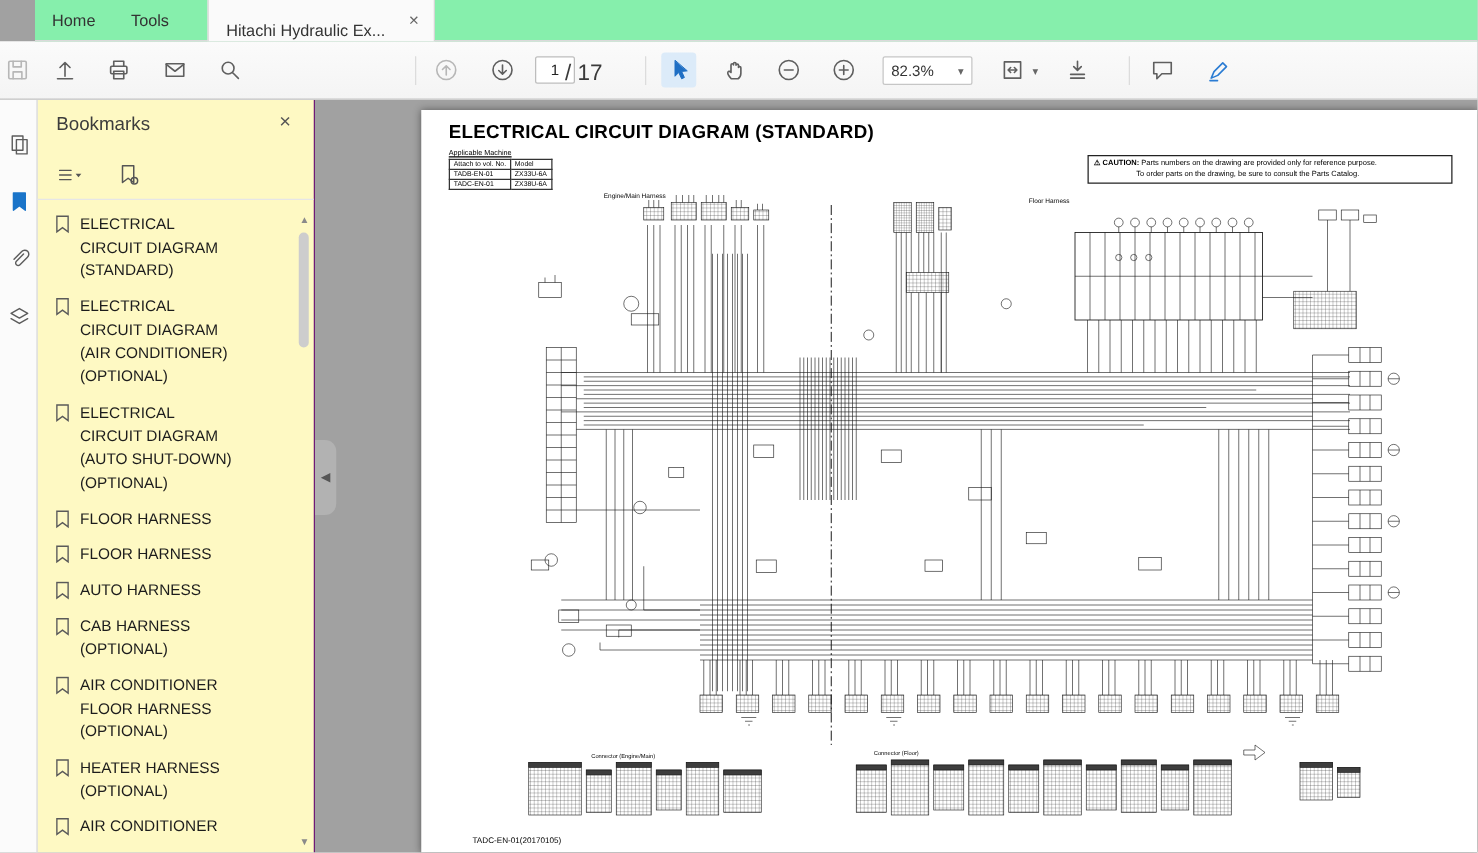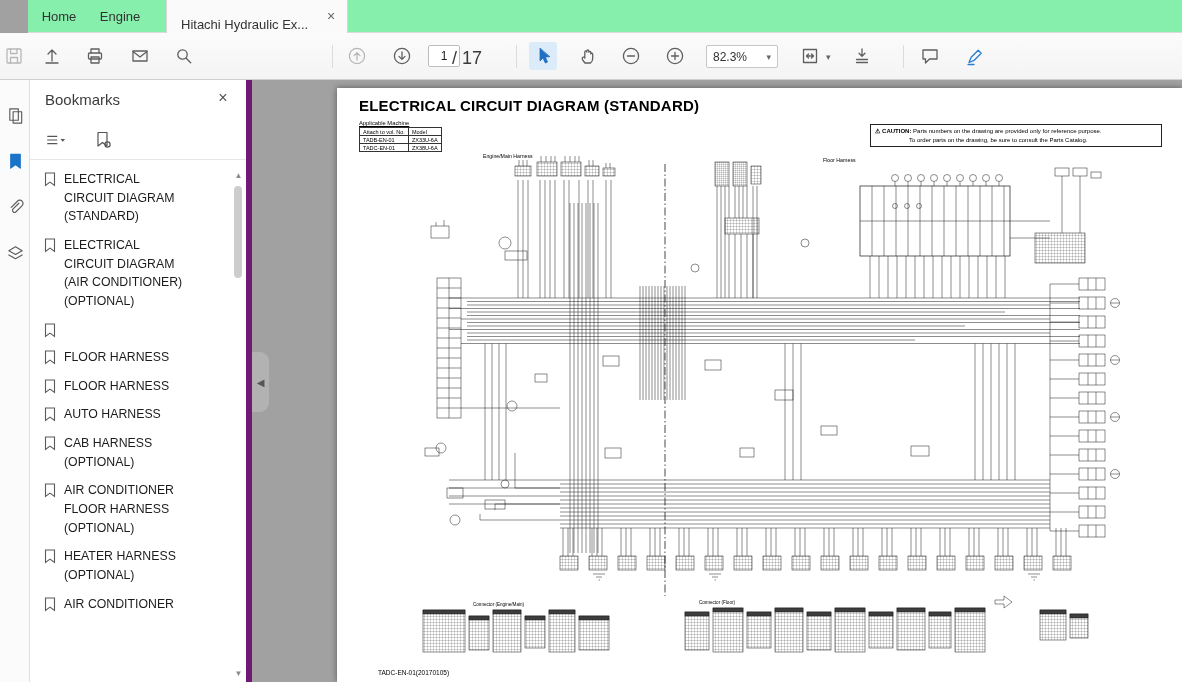--- a/index.html
+++ b/index.html
@@ -41,21 +41,21 @@
   #zoom-box .caret { font-size:9px; color:#666; }
   .mini-caret { position:absolute; font-size:9px; color:#666; top:19px; }
   
   #rail { position:absolute; left:0; top:80px; width:30px; height:602px;
     background:#fbfbfb; border-right:1px solid #e0e0e0; z-index:20; }
   .rail-btn { position:absolute; left:4px; width:22px; height:26px; display:flex;
     align-items:center; justify-content:center; }
   .rail-btn svg { stroke:#5c5c5c; fill:none; stroke-width:1.2; stroke-linecap:round; stroke-linejoin:round; }
   
   #panel { position:absolute; left:30px; top:80px; width:222px; height:602px;
-    background:#ffffff; border-right:6px solid #701a75; z-index:19; }
+    background:#fef9c3; border-right:1px solid #701a75; z-index:19; }
   #panel-header { position:absolute; left:0; top:0; width:100%; height:40px; }
   #panel-title { position:absolute; left:15px; top:11px; font-size:15px; color:#3c3c3c; }
   #panel-close { position:absolute; right:14px; top:9px; width:18px; height:18px;
     font-size:16px; color:#555; text-align:center; line-height:18px; }
   #panel-tools { position:absolute; left:0; top:40px; width:100%; height:40px;
     border-bottom:1px solid #e6e6e6; }
   .panel-tool { position:absolute; top:7px; width:30px; height:26px; display:flex;
     align-items:center; justify-content:center; }
   .panel-tool svg { stroke:#555; fill:none; stroke-width:1.2; stroke-linecap:round; stroke-linejoin:round; }
   #bm-list { position:absolute; left:0; top:88px; width:100%; bottom:0; overflow:hidden; padding:2px 0 0 14px; }
@@ -93,21 +93,21 @@
   svg text { font-family:"Liberation Sans", sans-serif; }
 </style>
 </head>
 <body>
 
 <div id="tabbar">
   <div class="app-tab" id="tab-home">
     <span>Home</span>
   </div>
   <div class="app-tab" id="tab-tools">
-    <span>Engine</span>
+    <span>Tools</span>
   </div>
   <div class="app-tab" id="doc-tab">
     <span class="doc-tab-label">Hitachi Hydraulic Ex...</span>
     <span class="tab-close">×</span>
   </div>
 </div>
 
 <div id="toolbar">
   <div class="tb-btn disabled" style="left:0px">
     <svg width="20" height="20" viewBox="0 0 20 20">
@@ -269,20 +269,21 @@
     <div class="bm-item">
       <svg viewBox="0 0 12 15">
           <path d="M1.5 1h9v12.5l-4.5-3.4-4.5 3.4z"></path>
         </svg>
       <div class="bm-label">ELECTRICAL CIRCUIT DIAGRAM  (AIR CONDITIONER) (OPTIONAL)</div>
     </div>
     <div class="bm-item">
       <svg viewBox="0 0 12 15">
           <path d="M1.5 1h9v12.5l-4.5-3.4-4.5 3.4z"></path>
         </svg>
+      <div class="bm-label">ELECTRICAL CIRCUIT DIAGRAM (AUTO SHUT-DOWN) (OPTIONAL)</div>
     </div>
     <div class="bm-item">
       <svg viewBox="0 0 12 15">
           <path d="M1.5 1h9v12.5l-4.5-3.4-4.5 3.4z"></path>
         </svg>
       <div class="bm-label">FLOOR HARNESS</div>
     </div>
     <div class="bm-item">
       <svg viewBox="0 0 12 15">
           <path d="M1.5 1h9v12.5l-4.5-3.4-4.5 3.4z"></path>

